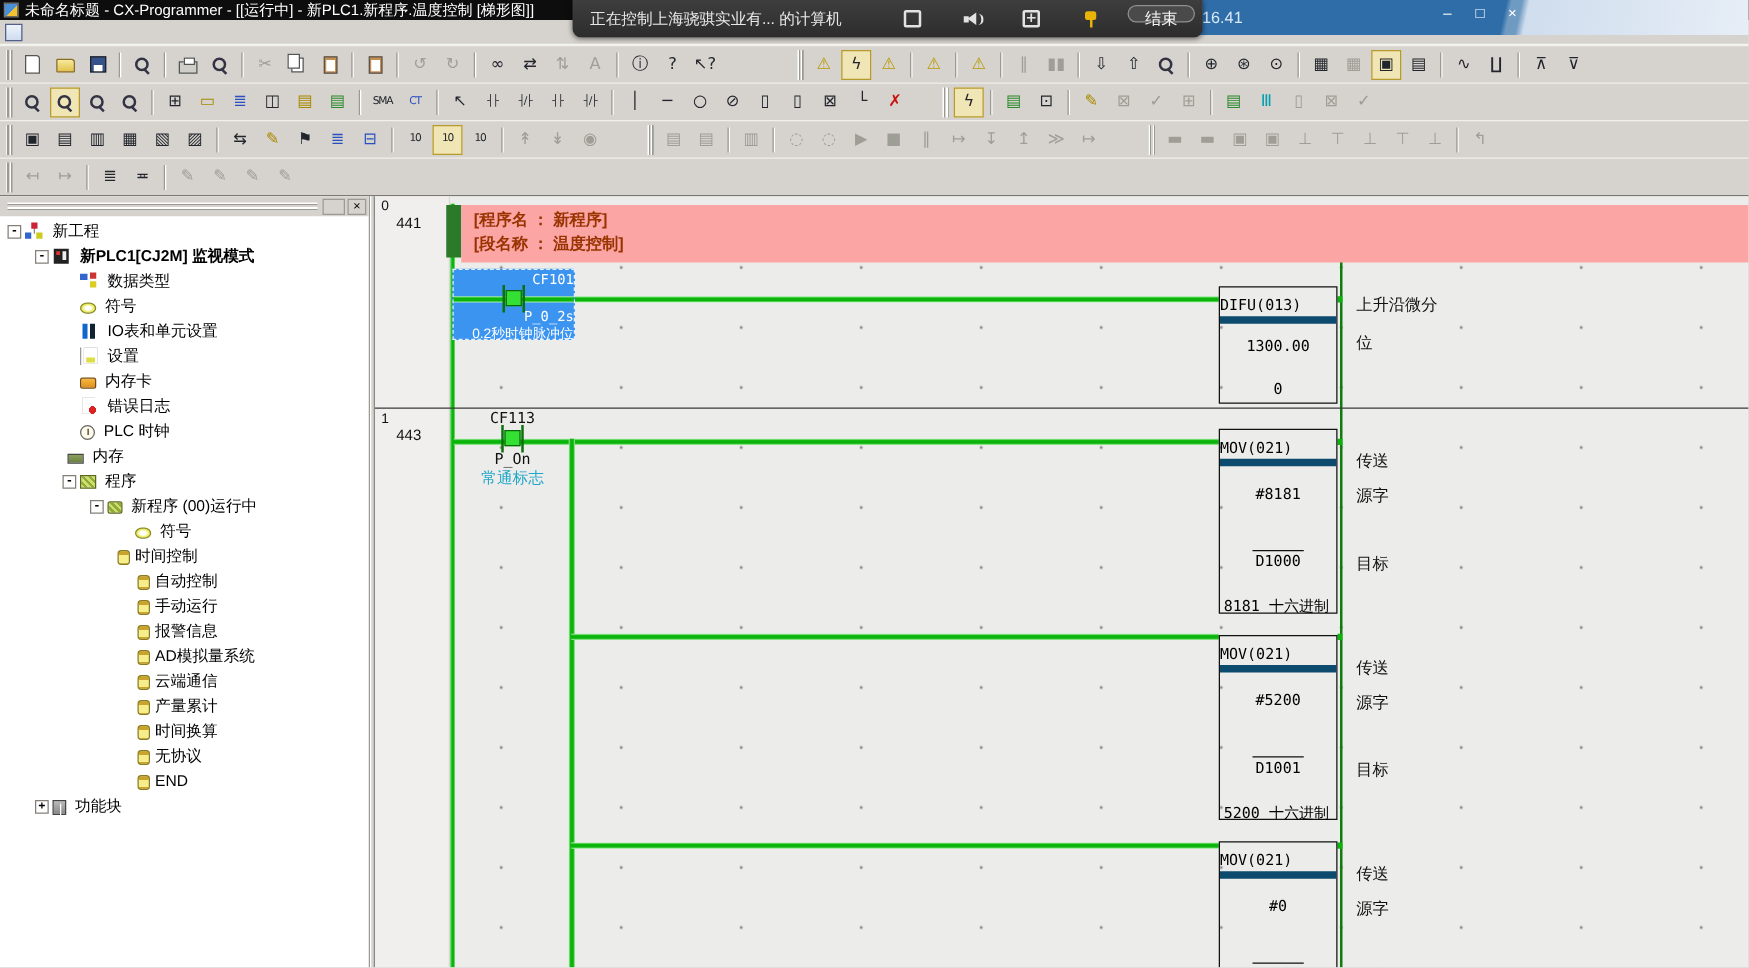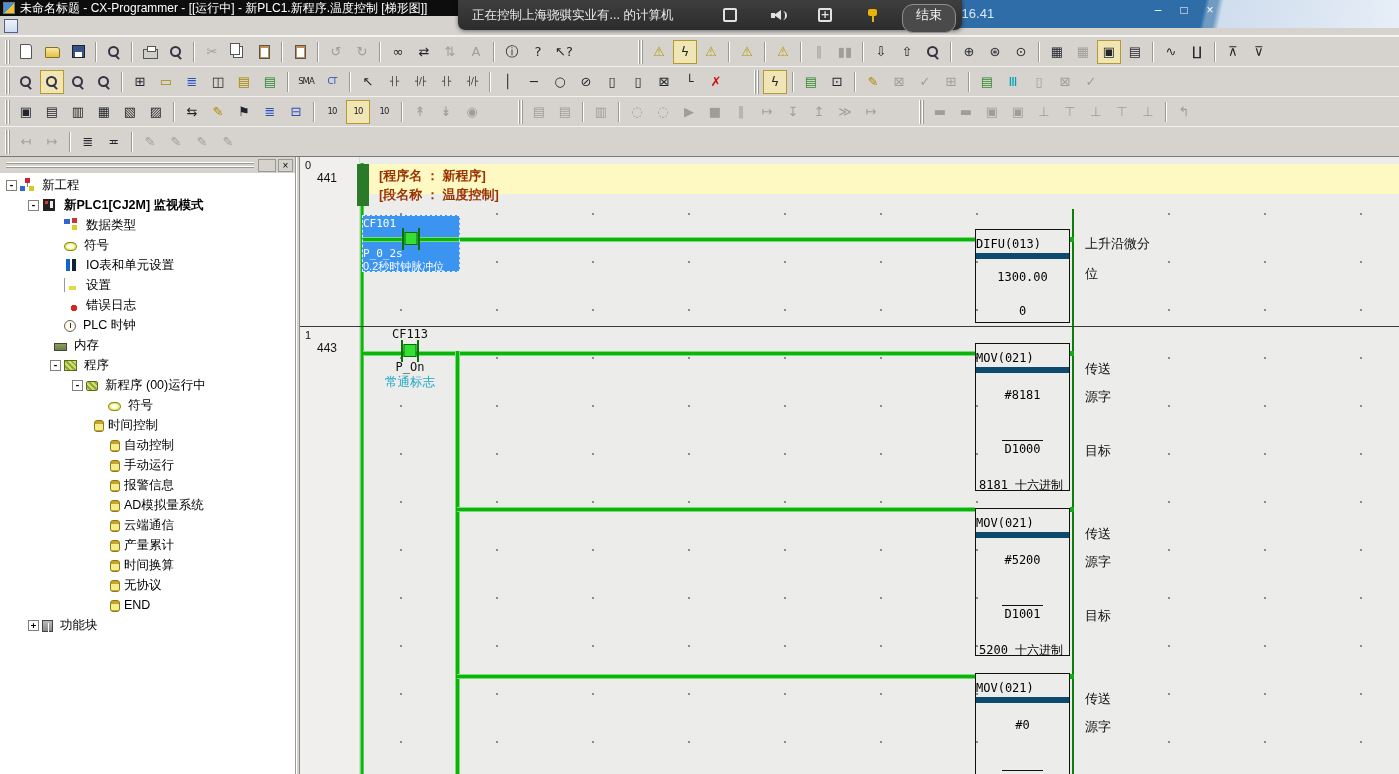--- a/index.html
+++ b/index.html
@@ -17,21 +17,21 @@
   .fs-icon { left:265px; width:14px; height:14px; border:2px solid #e2e2e2; border-radius:2px; }
   .spk-icon { left:312px; width:17px; height:15px; }
   .spk-icon::before { content:""; position:absolute; left:1px; top:5px; width:4px; height:5px; background:#e2e2e2; }
   .spk-icon::after { content:""; position:absolute; left:4px; top:2px; width:0; height:0; border-right:7px solid #e2e2e2; border-top:5px solid transparent; border-bottom:5px solid transparent; }
   .spk-arc { position:absolute; right:0; top:3px; width:5px; height:9px; border-right:2px solid #e2e2e2; border-radius:0 7px 7px 0; }
   .tbx-icon { left:360px; width:14px; height:14px; border:2px solid #e2e2e2; border-radius:2px; }
   .tbx-icon::after { content:"+"; position:absolute; left:50%; top:50%; transform:translate(-50%,-54%); font:bold 11px "DejaVu Sans",sans-serif; color:#e2e2e2; }
   .pin-icon { left:407px; width:15px; height:15px; }
   .pin-icon::before { content:""; position:absolute; left:3px; top:1px; width:9px; height:7px; background:#eab308; border-radius:2px; }
   .pin-icon::after { content:""; position:absolute; left:7px; top:8px; width:2px; height:6px; background:#eab308; }
-  .end-btn { position:absolute; right:6px; top:4px; height:29px; padding:0 13px; border:1px solid #909090; border-radius:11px; background:#4a4a4a; color:#f2f2f2; font-size:13px; line-height:19px; cursor:pointer; }
+  .end-btn { position:absolute; right:6px; top:4px; height:14px; padding:0 13px; border:1px solid #909090; border-radius:11px; background:#4a4a4a; color:#f2f2f2; font-size:13px; line-height:19px; cursor:pointer; }
   
   .remote-strip { position:absolute; left:952px; top:0; width:447px; height:28px; z-index:40; background:linear-gradient(102deg,#2e6da8 0 248px,#6f9ac2 252px 260px,#cfdded 266px,#e7eef7 100%); color:#d9e8f7; font-size:13px; }
   .remote-strip .addr { position:absolute; left:6px; top:6px; }
   .rwin-btn { position:absolute; top:3px; width:20px; height:15px; color:#fff; font-size:12px; text-align:center; line-height:14px; cursor:pointer; }
   .rb-min { left:196px; } .rb-restore { left:222px; } .rb-close { left:248px; }
 
   
   .menubar { height:20px; background:#d6d3ce; display:flex; align-items:center; font-size:13px; border-bottom:1px solid #f4f4f0; position:relative; z-index:4; }
   .doc-icon { width:14px; height:14px; margin:0 6px 0 4px; background:linear-gradient(#eef3fb,#cfdcf0); border:1px solid #51618c; flex:none; }
   .mitem { padding:0 13px; height:20px; line-height:20px; cursor:default; }
@@ -103,36 +103,36 @@
   .ed-margin { position:absolute; left:0; top:0; width:60px; height:100%; background:#f0efee; border-right:1px solid #d8d8d4; }
   .rnum { position:absolute; font:11px "Liberation Sans",sans-serif; color:#111; }
   .raddr { position:absolute; font:12px "Liberation Sans",sans-serif; color:#111; }
   .n0s { left:5px; top:2px; } .n0a { left:17px; top:14px; }
   .n1s { left:5px; top:172px; } .n1a { left:17px; top:184px; }
   .dots { position:absolute; left:60px; top:0; right:0; height:618px;
     background-image:radial-gradient(circle,#8a8a8a 1px,transparent 1.4px); background-size:96px 48px; background-position:-7px 33px; }
   .rail-left { position:absolute; left:60px; top:6px; width:4px; height:612px; background:linear-gradient(90deg,#9ae89a,#0bb40b 40%,#0bb40b 75%,#9ae89a); }
   .rail-right { position:absolute; left:772px; top:52px; width:2px; height:566px; background:#0d7d0d; }
   .banner-block { position:absolute; left:57px; top:7px; width:12px; height:42px; background:#2a7a2a; }
-  .banner { position:absolute; left:69px; top:7px; right:0; height:30px; background:#fef9c3; color:#993300; font:bold 13px/19px "Liberation Sans",sans-serif; padding:2px 0 16px 10px; }
+  .banner { position:absolute; left:69px; top:7px; right:0; height:46px; background:#fca5a5; color:#993300; font:bold 13px/19px "Liberation Sans",sans-serif; padding:2px 0 16px 10px; }
   .sep-line { position:absolute; left:0; top:169px; width:100%; height:1px; background:#3a3a3a; }
   .wire { position:absolute; height:5px; background:linear-gradient(180deg,#b2f2b2,#0bb40b 30%,#0bb40b 72%,#b2f2b2); }
   .w0 { left:160px; top:80px; width:515px; }
   .w1 { left:63px; top:194px; width:612px; }
   .w2 { left:157px; top:350px; width:518px; }
   .w3 { left:157px; top:517px; width:518px; }
   .stub { position:absolute; width:4px; height:5px; background:#0bb40b; }
   .s0 { left:770px; top:80px; } .s1 { left:770px; top:194px; }
   .s2 { left:770px; top:350px; } .s3 { left:770px; top:517px; }
   .bvert { position:absolute; left:155px; top:194px; width:5px; height:424px; background:linear-gradient(90deg,#b2f2b2,#0bb40b 30%,#0bb40b 72%,#b2f2b2); }
   .csym { position:relative; width:44px; height:16px; margin:0 auto; }
   .csym::before, .csym::after { content:""; position:absolute; top:-3px; width:2px; height:22px; background:#0c700c; }
   .csym::before { left:13px; } .csym::after { right:13px; }
   .csq { position:absolute; left:50%; top:1px; transform:translateX(-50%); width:13px; height:13px; background:#35e035; border:1px solid #0a6a0a; }
-  .contact0 { position:absolute; left:62px; top:58px; width:98px; height:57px; background:#3b94f0; border:1px dashed #e4f0ff; color:#fff; z-index:3; font-size:11px; text-align:left; }
+  .contact0 { position:absolute; left:62px; top:58px; width:98px; height:57px; background:#3b94f0; border:1px dashed #e4f0ff; color:#fff; z-index:3; font-size:11px; text-align:right; }
   .c0l { position:absolute; top:1px; width:100%; }
   .c0wire { position:absolute; left:0; top:21px; width:100%; height:5px; background:linear-gradient(180deg,#b2f2b2,#0bb40b 30%,#0bb40b 72%,#b2f2b2); }
   .contact0 .csym { position:absolute; left:50%; top:15px; transform:translateX(-50%); }
   .c0o { position:absolute; top:31px; width:100%; }
   .c0c { position:absolute; top:43px; width:100%; font-family:"Liberation Sans",sans-serif; }
   .contact1 { position:absolute; left:82px; top:170px; width:56px; z-index:3; font-size:12px; text-align:center; color:#111; }
   .c1l { height:15px; }
   .contact1 .csym { margin-top:1px; }
   .c1o { height:14px; margin-top:1px; }
   .c1c { font-family:"Liberation Sans",sans-serif; font-size:12.5px; color:#1fa7c9; }
@@ -667,20 +667,25 @@
             <span class="ticon ti-iotable"></span>
             <span class="tlabel">IO表和单元设置</span>
           </div>
           <div class="trow" style="padding-left: 50px;">
             <span class="texp"></span>
             <span class="ticon ti-settings"></span>
             <span class="tlabel">设置</span>
           </div>
           <div class="trow" style="padding-left: 50px;">
             <span class="texp"></span>
+            <span class="ticon ti-memcard"></span>
+            <span class="tlabel">内存卡</span>
+          </div>
+          <div class="trow" style="padding-left: 50px;">
+            <span class="texp"></span>
             <span class="ticon ti-errorlog"></span>
             <span class="tlabel">错误日志</span>
           </div>
           <div class="trow" style="padding-left: 50px;">
             <span class="texp"></span>
             <span class="ticon ti-clock"></span>
             <span class="tlabel">PLC 时钟</span>
           </div>
           <div class="trow" style="padding-left: 40px;">
             <span class="texp"></span>

